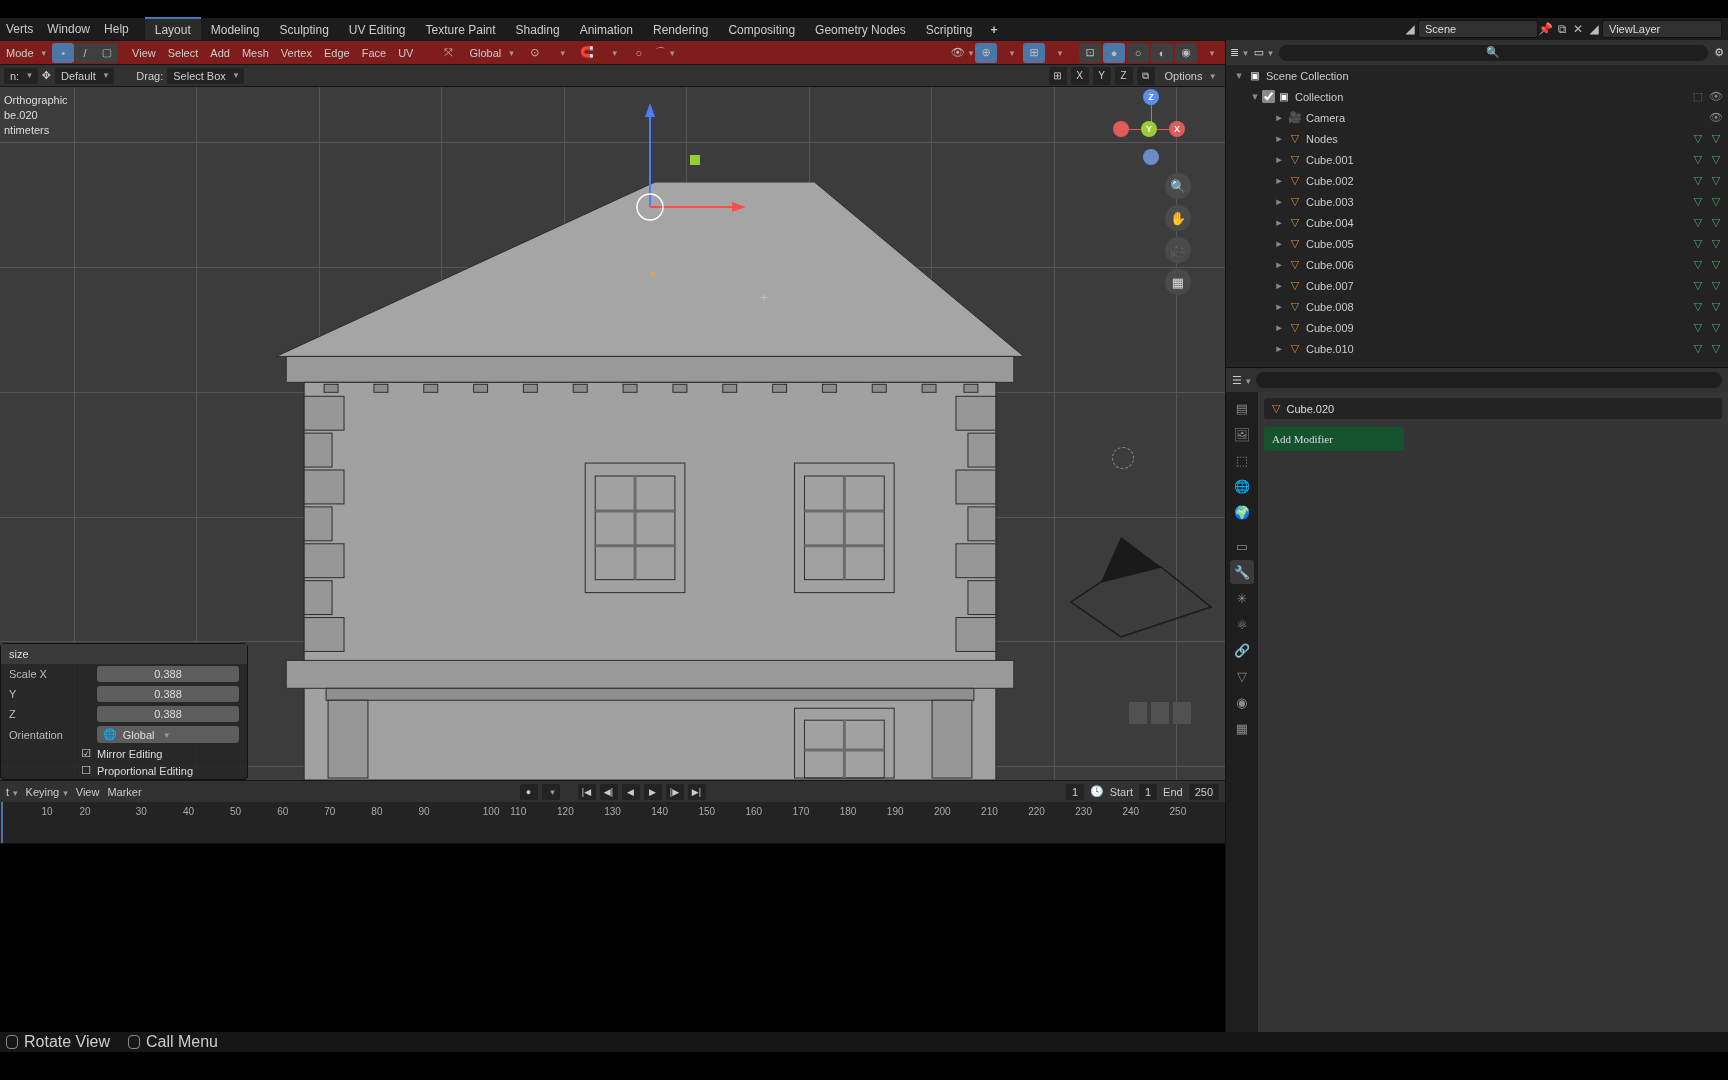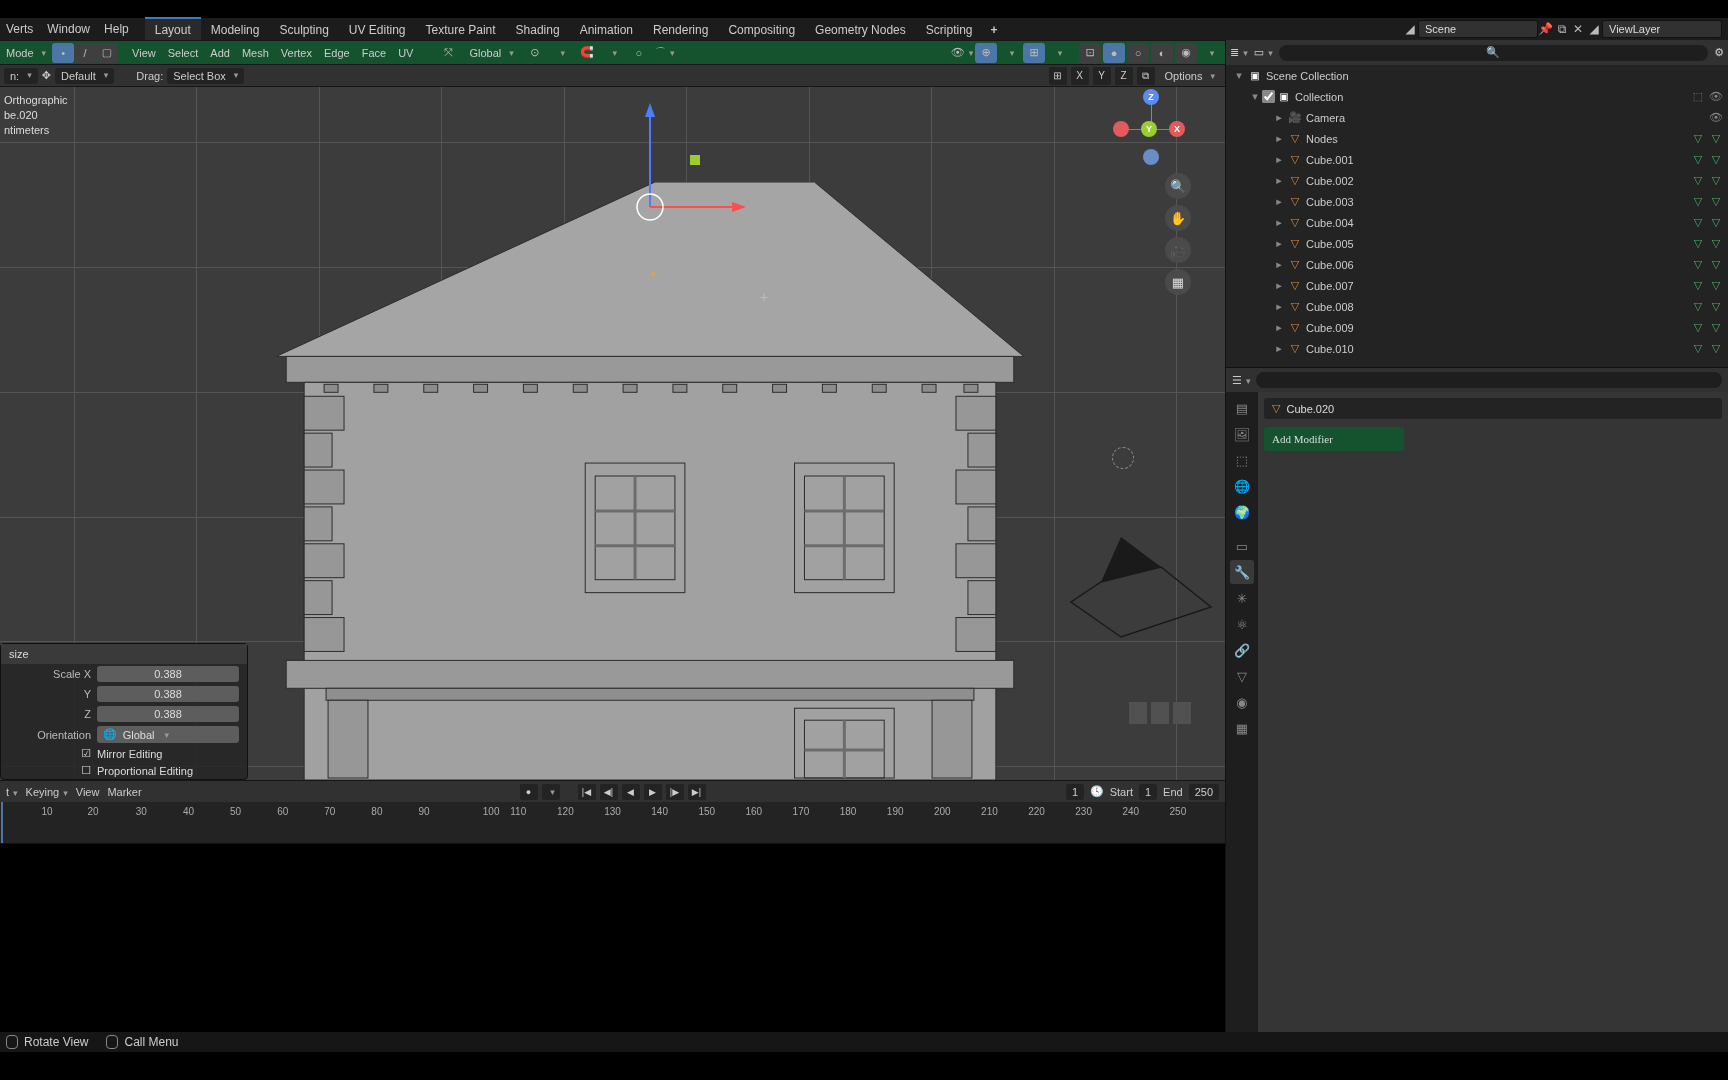--- a/index.html
+++ b/index.html
@@ -7,21 +7,21 @@
 .black-top { position:absolute; top:0; left:0; width:100%; height:18px; background:#000; }
 .topbar { position:absolute; top:18px; left:0; width:100%; height:22px; background:#1c1c1c; display:flex; align-items:center; color:#ccc; font-size:12px; }
 .topbar .app-menus { display:flex; gap:14px; padding-left:6px; }
 .topbar .workspace-tabs { display:flex; margin-left:16px; }
 .topbar .ws { padding:4px 10px; color:#ccc; border-top:2px solid transparent; }
 .topbar .ws.active { background:#2a2a2a; border-top:2px solid #3a7cbf; }
 .topbar .ws.add { font-weight:bold; padding:4px 8px; }
 .topbar .right { margin-left:auto; display:flex; align-items:center; gap:0; padding-right:6px; }
 .topbar .scene-field, .topbar .layer-field { background:#313131; border:1px solid #111; border-radius:3px; padding:2px 6px; color:#ddd; font-size:11px; width:120px; display:flex; align-items:center; gap:4px; }
 .topbar .tiny-icon { width:16px; height:20px; display:flex; align-items:center; justify-content:center; color:#bbb; }
-.viewport-header { position:absolute; top:40px; left:0; width:1225px; height:25px; background:#14532d; border-top:1px solid #161616; border-bottom:1px solid #161616; display:flex; align-items:center; color:#ccc; font-size:11px; }
+.viewport-header { position:absolute; top:40px; left:0; width:1225px; height:25px; background:#7f1d1d; border-top:1px solid #161616; border-bottom:1px solid #161616; display:flex; align-items:center; color:#ccc; font-size:11px; }
 .viewport-header .drop { padding:2px 6px; display:flex; align-items:center; gap:4px; }
 .viewport-header .menu-item { padding:0 6px; }
 .viewport-header .orient { margin-left:18px; display:flex; align-items:center; gap:4px; }
 .viewport-header .opt-row { display:flex; align-items:center; margin-left:auto; padding-right:4px; gap:2px; }
 .hdr-icon, .hdr-btn { width:22px; height:20px; display:flex; align-items:center; justify-content:center; color:#bbb; border-radius:3px; }
 .hdr-btn { background:#3f3f3f; }
 .hdr-btn.active { background:#4c76a6; }
 .tool-settings { position:absolute; top:65px; left:0; width:1225px; height:22px; background:#313131; border-bottom:1px solid #161616; display:flex; align-items:center; color:#ccc; font-size:11px; gap:4px; padding-left:4px; }
 .tool-settings .drop { background:#232323; padding:2px 6px; border-radius:3px; display:flex; gap:4px; }
 .tool-settings .right { margin-left:auto; display:flex; align-items:center; gap:4px; padding-right:4px; }
@@ -37,33 +37,33 @@
 .nav-icn { position:absolute; right:34px; width:26px; height:26px; background:#4a4a4a; border-radius:50%; display:flex; align-items:center; justify-content:center; color:#ddd; font-size:13px; }
 .house { position:absolute; left:275px; top:95px; width:750px; height:598px; }
 .house polygon, .house rect { stroke:#2d2d2d; stroke-width:1; }
 .gizmo-arrows { position:absolute; left:620px; top:10px; width:140px; height:200px; }
 .mouse-hint { position:absolute; right:22px; bottom:20px; color:#e9e9e9; font-size:28px; }
 .mini-icons { position:absolute; right:34px; bottom:56px; display:flex; gap:4px; }
 .mini-icons div { width:18px; height:22px; background:#515151; }
 .op-panel { position:absolute; bottom:0; left:0; width:248px; background:rgba(35,35,35,.82); border:1px solid #111; border-radius:4px; color:#ddd; font-size:11px; }
 .op-panel .title { background:#3a3a3a; padding:4px 8px; }
 .op-panel .row { display:flex; align-items:center; padding:2px 8px; gap:6px; }
-.op-panel .label { width:82px; text-align:right; color:#bbb; }
+.op-panel .label { width:82px; text-align:left; color:#bbb; }
 .op-panel .val { flex:1; background:#5d5d5d; border-radius:3px; padding:2px 6px; text-align:center; }
 .op-panel .val.drop { text-align:left; display:flex; align-items:center; gap:6px; }
 .op-panel .cb { width:82px; text-align:right; }
 .timeline-header { position:absolute; top:780px; left:0; width:1225px; height:22px; background:#313131; border-top:1px solid #161616; display:flex; align-items:center; color:#ccc; font-size:11px; gap:8px; padding:0 6px; }
 .timeline-header .play-ctr { position:absolute; left:50%; transform:translateX(-50%); display:flex; gap:4px; }
 .play-btn { width:18px; height:16px; background:#232323; border-radius:2px; display:flex; align-items:center; justify-content:center; font-size:9px; color:#ccc; }
 .timeline-header .right { margin-left:auto; display:flex; align-items:center; gap:6px; }
 .frm-field { background:#232323; padding:2px 6px; border-radius:3px; font-size:11px; }
 .timeline { position:absolute; top:802px; left:0; width:1225px; height:42px; background:#232323; border-bottom:1px solid #111; }
 .tl-tick { position:absolute; top:4px; font-size:10px; color:#aaa; transform:translateX(-50%); }
 .tl-cursor { position:absolute; top:0; height:100%; border-left:2px solid #4c76a6; }
-.status-bar { position:absolute; top:1032px; left:0; width:100%; height:20px; background:#161616; display:flex; align-items:center; color:#ccc; font-size:12px; padding:0 6px; gap:18px; }
+.status-bar { position:absolute; top:1032px; left:0; width:100%; height:20px; background:#161616; display:flex; align-items:center; color:#ccc; font-size:16px; padding:0 6px; gap:18px; }
 .status-bar .hint { display:flex; align-items:center; gap:6px; }
 .status-bar .mouse-ic { width:12px; height:14px; border:1px solid #888; border-radius:4px; }
 .status-bar .right-stats { margin-left:auto; }
 .outliner-header { position:absolute; top:40px; left:1225px; width:503px; height:25px; background:#313131; border-left:1px solid #111; display:flex; align-items:center; padding:0 4px; gap:6px; color:#ccc; font-size:11px; }
 .outliner-header .search { flex:1; background:#1e1e1e; border-radius:10px; height:16px; display:flex; align-items:center; justify-content:center; color:#777; }
 .outliner { position:absolute; top:65px; left:1225px; width:503px; height:302px; background:#232323; border-left:1px solid #111; color:#ccc; font-size:11px; overflow:hidden; }
 .out-row { display:flex; align-items:center; height:21px; padding-right:4px; }
 .out-row .tog { width:14px; text-align:center; color:#888; }
 .out-row .icn { width:18px; height:16px; display:flex; align-items:center; justify-content:center; }
 .out-row .label { flex:1; padding-left:2px; }
@@ -370,21 +370,21 @@
     <span>Start</span>
     <span class="frm-field">1</span>
     <span>End</span>
     <span class="frm-field">250</span>
   </div>
 </div>
 
 <div class="timeline">
   <div class="tl-cursor" style="left:1px"></div>
 <span class="tl-tick" style="left: 47.1154px;">10</span>
-    <span class="tl-tick" style="left: 93px;">20</span>
+    <span class="tl-tick" style="left: 85px;">20</span>
     <span class="tl-tick" style="left: 141.346px;">30</span>
     <span class="tl-tick" style="left: 188.462px;">40</span>
     <span class="tl-tick" style="left: 235.577px;">50</span>
     <span class="tl-tick" style="left: 282.692px;">60</span>
     <span class="tl-tick" style="left: 329.808px;">70</span>
     <span class="tl-tick" style="left: 376.923px;">80</span>
     <span class="tl-tick" style="left: 424.038px;">90</span>
     <span class="tl-tick" style="left: 471.154px; margin-left: 20px;">100</span>
     <span class="tl-tick" style="left: 518.269px;">110</span>
     <span class="tl-tick" style="left: 565.385px;">120</span>

